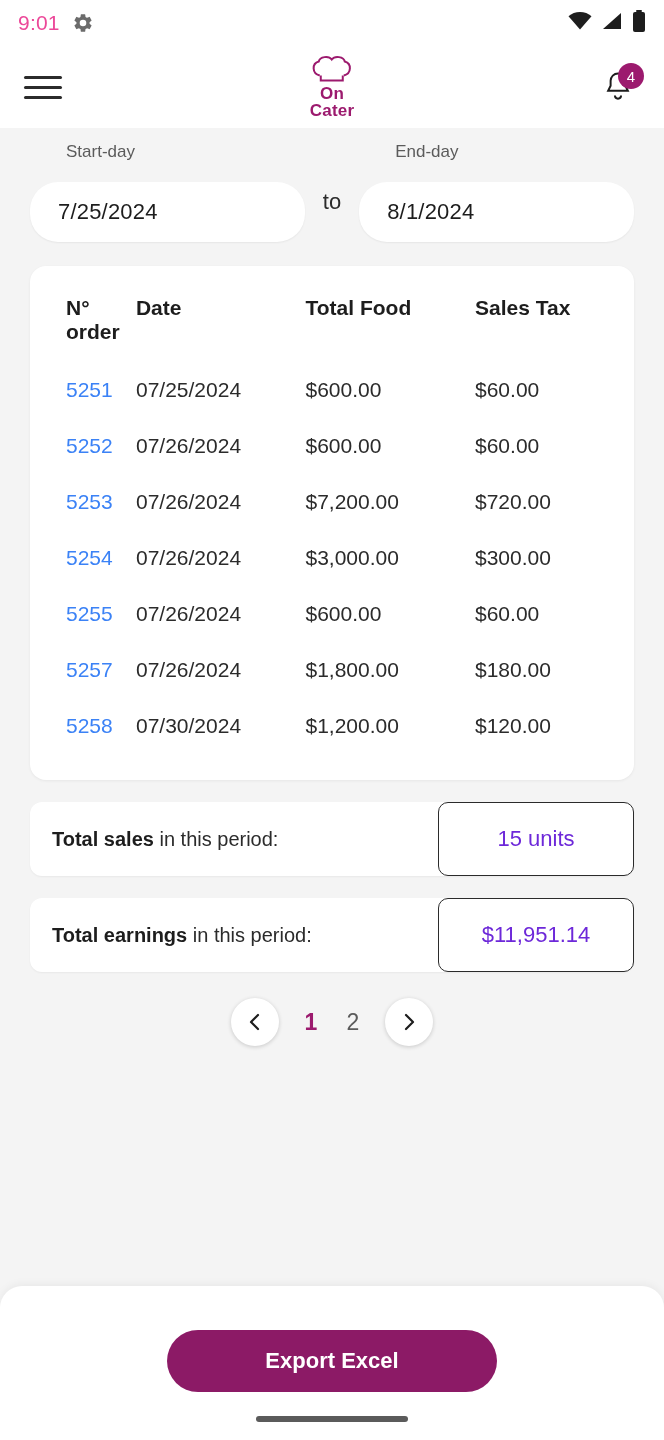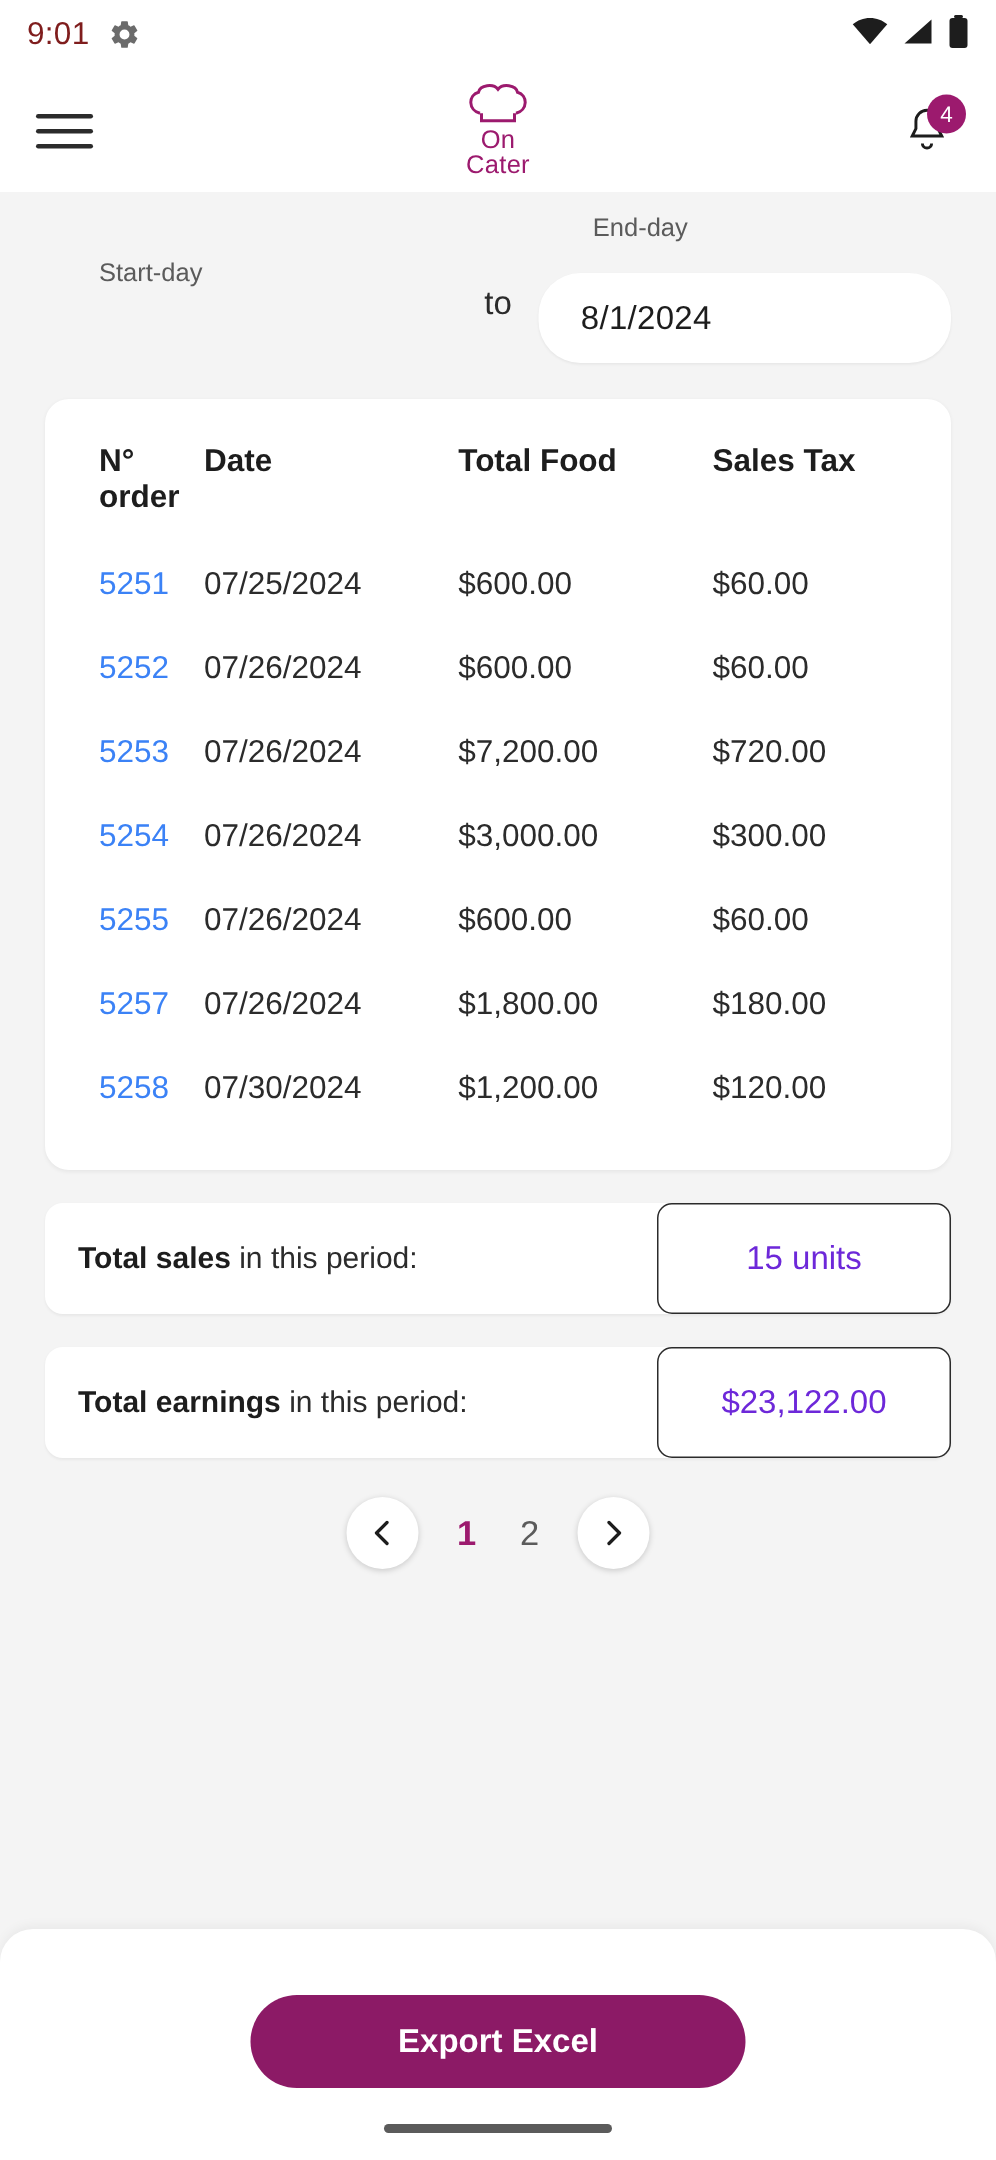--- a/index.html
+++ b/index.html
@@ -23,21 +23,21 @@
   .status-bar {
     height: 46px;
     background: #ffffff;
     display: flex;
     align-items: center;
     padding: 0 18px;
     flex-shrink: 0;
   }
   .status-time {
     font-size: 21px;
-    color: #7f1d1d;
+    color: #ec4899;
     letter-spacing: 0.2px;
   }
   .status-gear {
     margin-left: 12px;
     display: flex;
     align-items: center;
   }
   .status-right {
     margin-left: auto;
     display: flex;
@@ -71,21 +71,21 @@
   .logo {
     position: absolute;
     left: 50%;
     top: 50%;
     transform: translate(-50%, -50%);
     display: flex;
     flex-direction: column;
     align-items: center;
   }
   .logo-text {
-    font-weight: normal;
+    font-weight: bold;
     font-size: 17px;
     color: #9c1a6e;
     line-height: 17px;
     letter-spacing: 0.2px;
   }
   .logo-text.first { margin-top: 1px; }
   .bell-wrap {
     margin-left: auto;
     position: relative;
     width: 44px;
@@ -334,20 +334,21 @@
       <div class="bell-badge">4</div>
     </div>
   </div>
 
   <div class="content">
 
 
     <div class="date-row">
       <div class="date-field">
         <div class="date-label">Start-day</div>
+        <div class="date-input">7/25/2024</div>
       </div>
       <div class="to-word">to</div>
       <div class="date-field">
         <div class="date-label">End-day</div>
         <div class="date-input">8/1/2024</div>
       </div>
     </div>
 
     <div class="table-card">
       <table>
@@ -413,21 +414,21 @@
       <div class="total-label">
         <b>Total sales</b><span> in this period:</span>
       </div>
       <div class="total-value">15 units</div>
     </div>
 
     <div class="total-row">
       <div class="total-label">
         <b>Total earnings</b><span> in this period:</span>
       </div>
-      <div class="total-value">$23,122.00</div>
+      <div class="total-value">$11,951.14</div>
     </div>
 
     <div class="pagination">
       <div class="page-nav">
         <svg width="18" height="18" viewBox="0 0 18 18" fill="none">
           <path d="M12 2L5 9l7 7" stroke="#1d1d1d" stroke-width="2.2" stroke-linecap="round" stroke-linejoin="round"></path>
         </svg>
       </div>
       <div class="page-num active">1</div>
       <div class="page-num">2</div>

